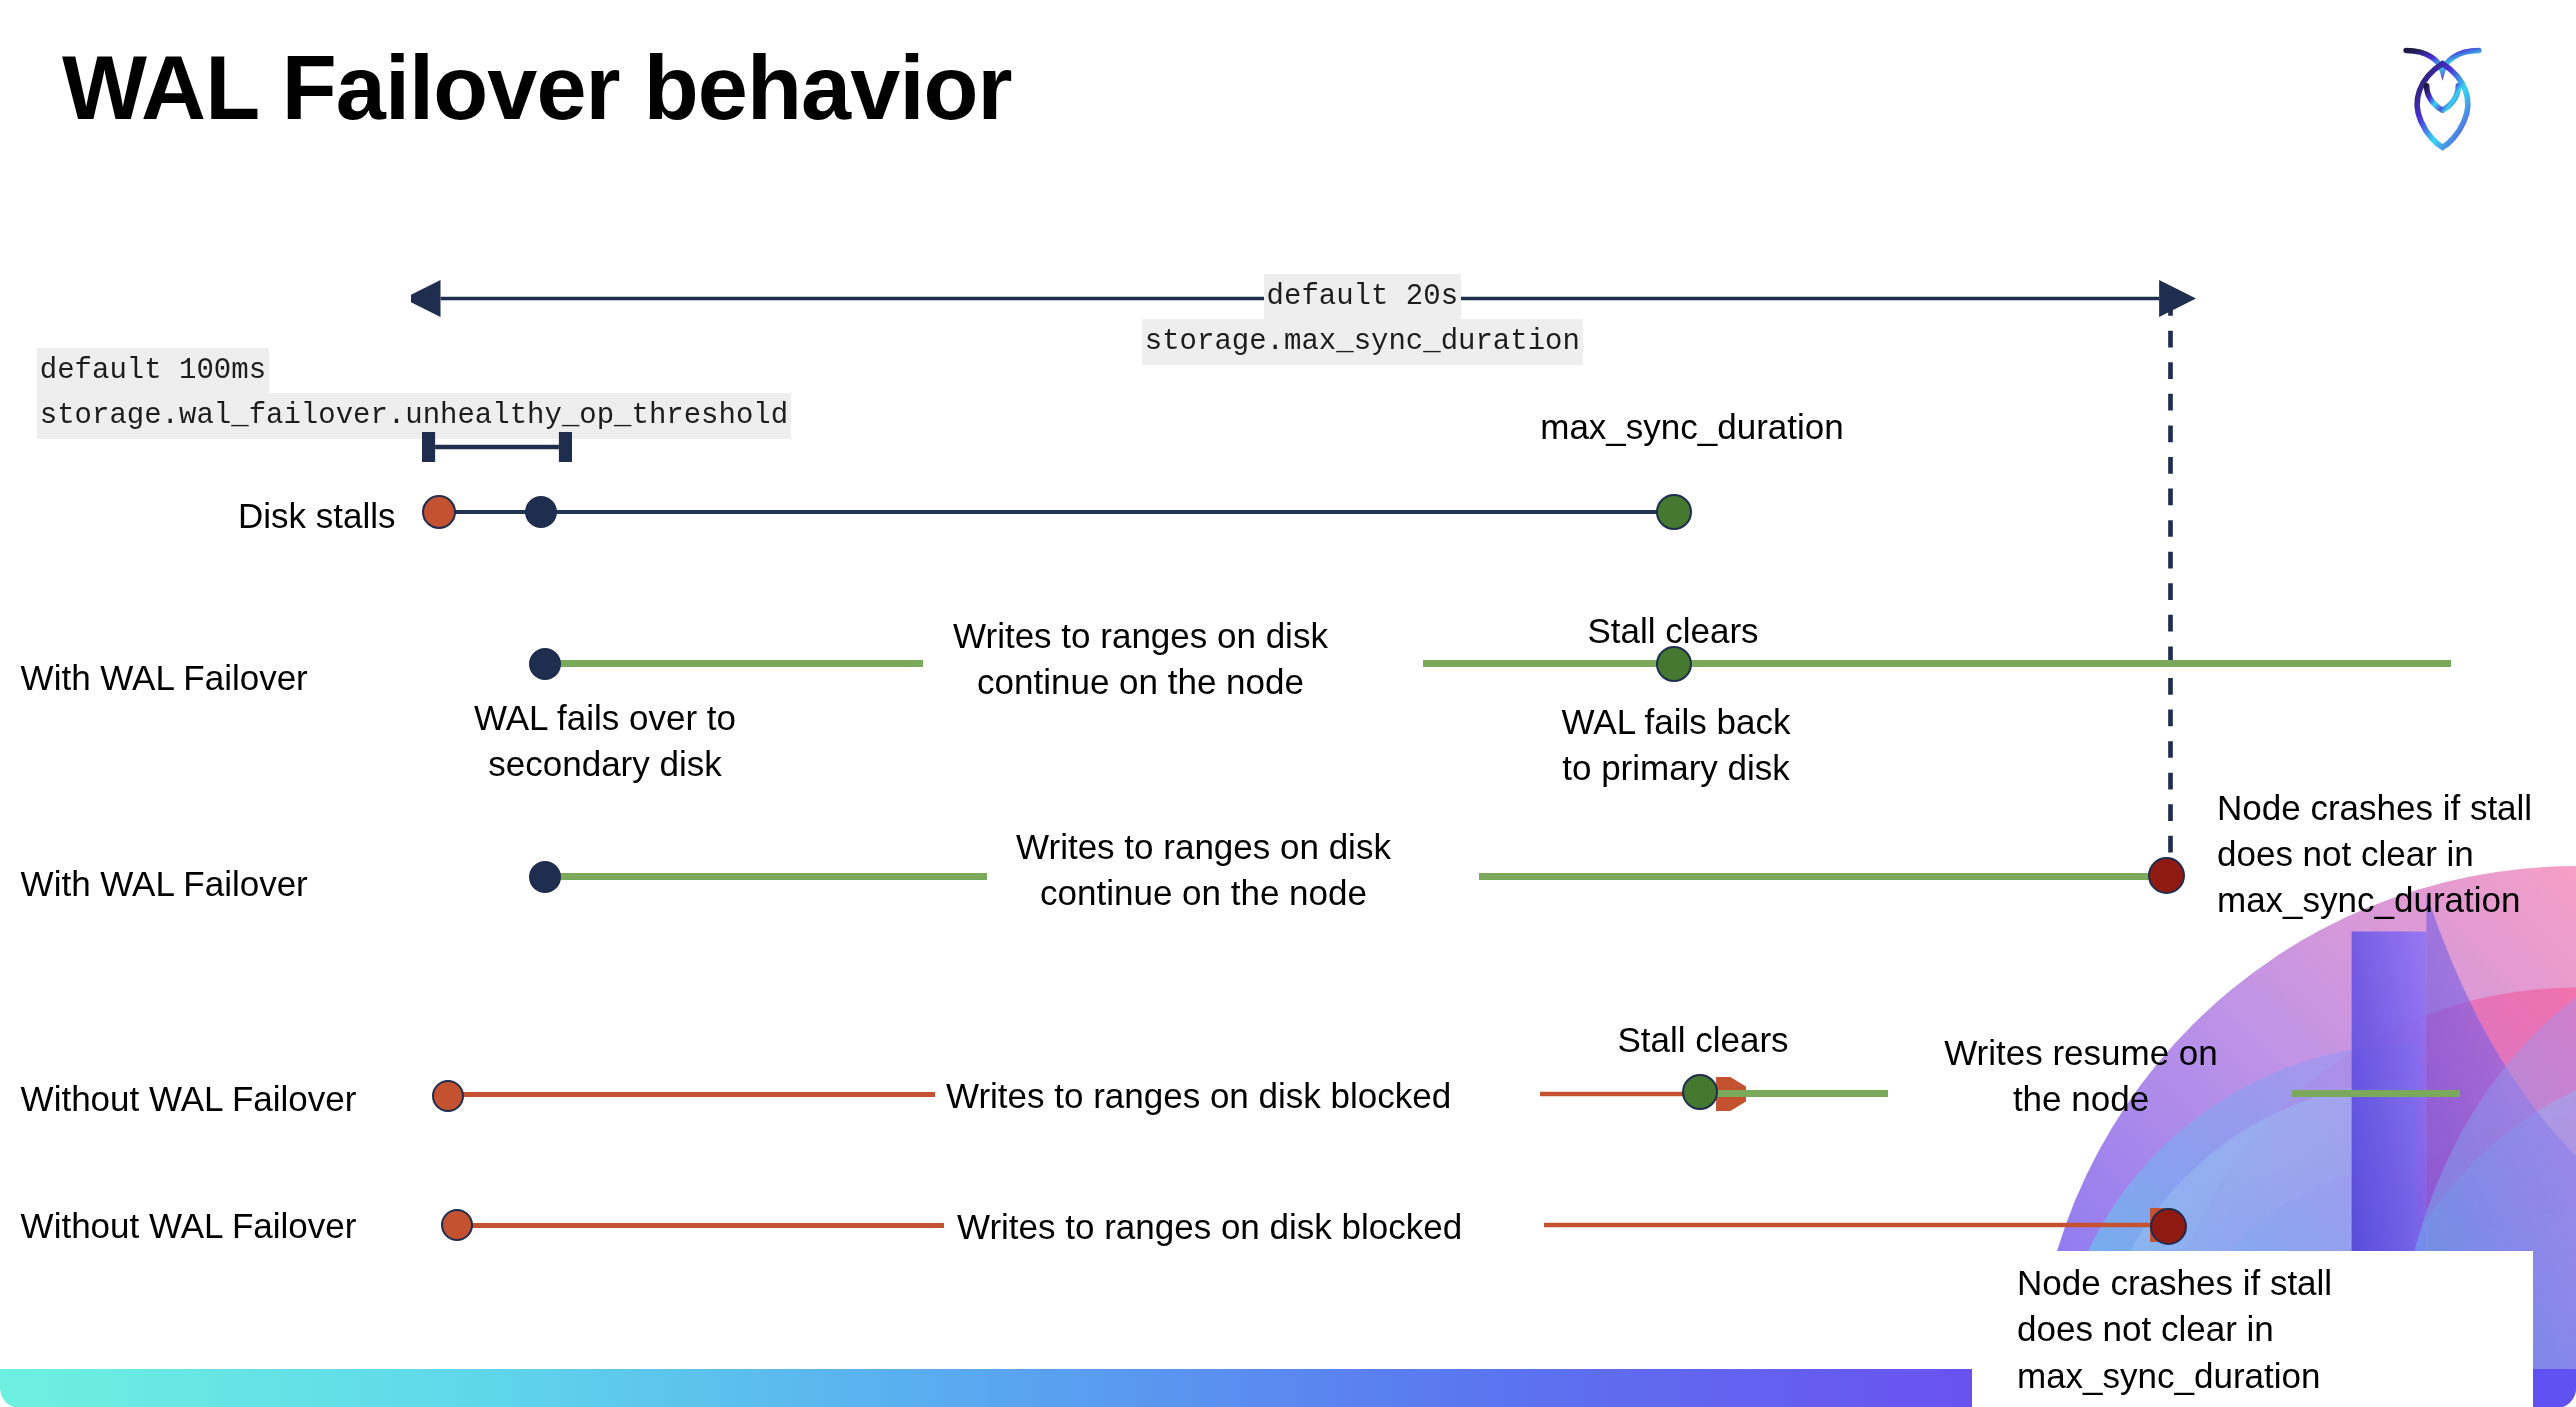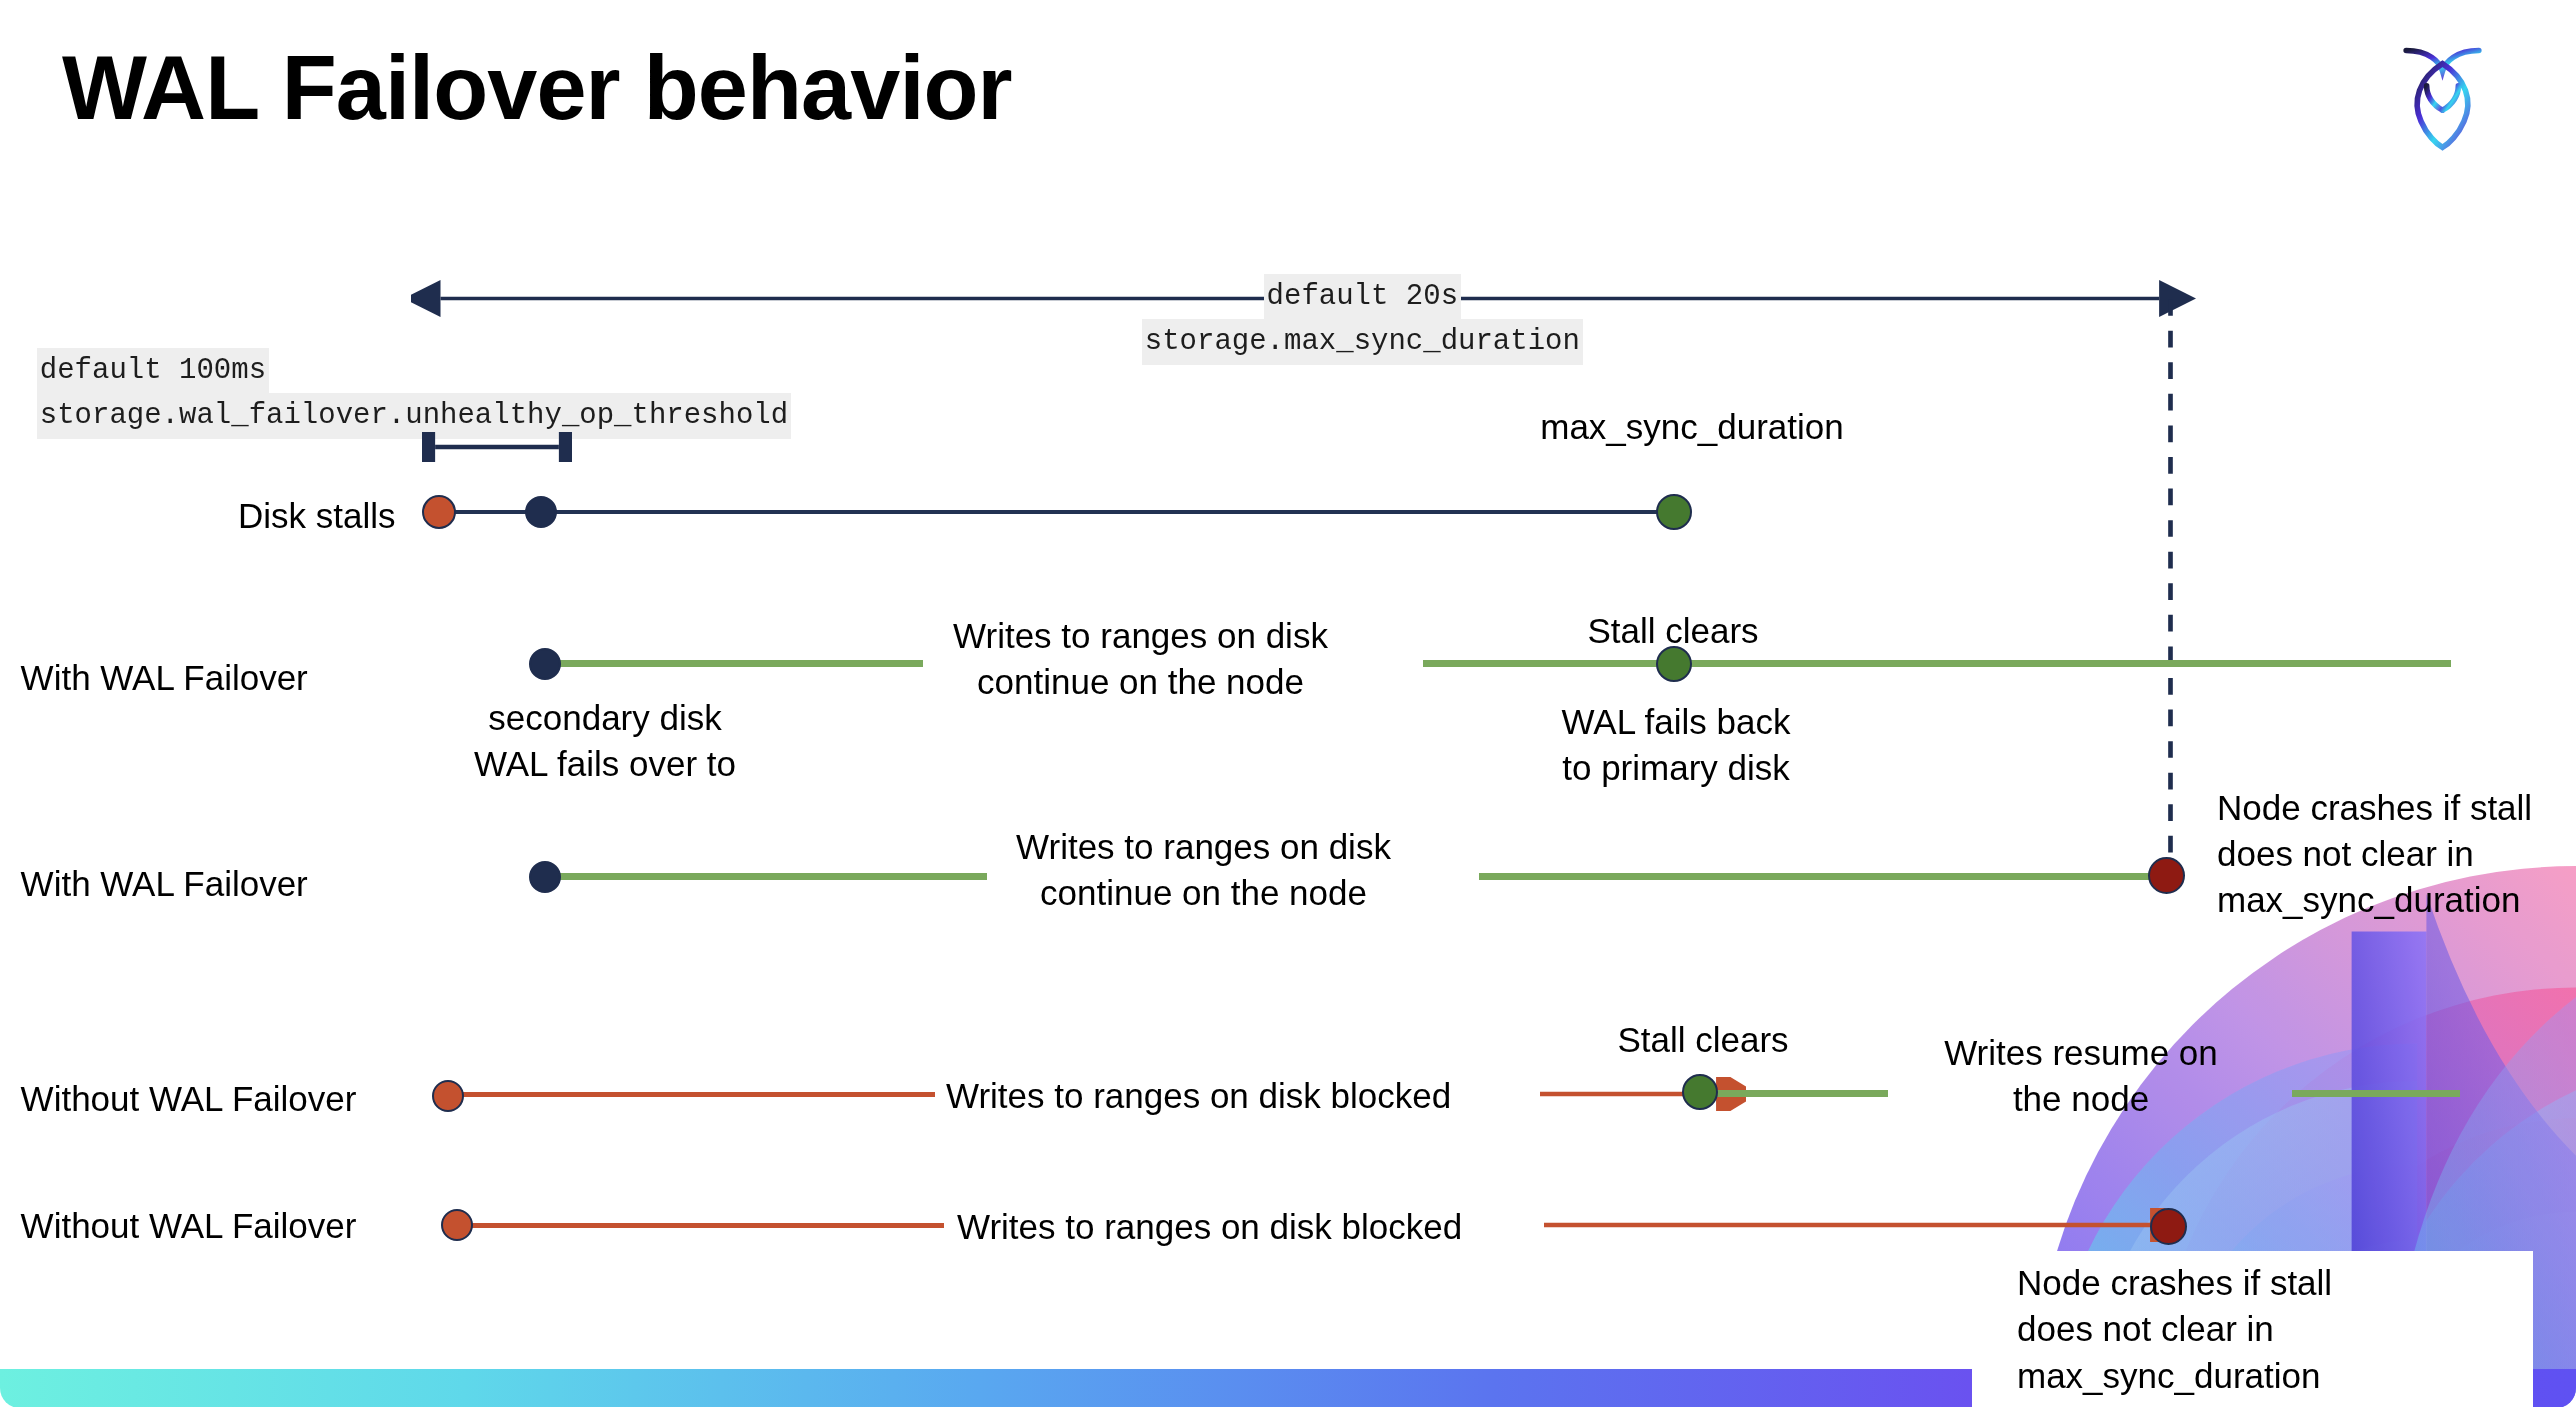--- a/index.html
+++ b/index.html
@@ -186,22 +186,22 @@
 
   <div class="row-label" style="left:20.6px;top:656px;">With WAL Failover</div>
 
   <div class="hline green-line" style="left:544px;top:660px;width:379px;"></div>
   <div class="hline green-line" style="left:1423px;top:660px;width:1028px;"></div>
 
   <div class="dot dot-navy" style="left:529px;top:648px;width:32px;height:32px;"></div>
   <div class="dot dot-green" style="left:1656px;top:646px;width:36px;height:36px;"></div>
 
   <div class="ann center" style="left:437px;top:695px;width:336px;">
+    <div>WAL fails over to</div>
     <div>secondary disk</div>
-    <div>WAL fails over to</div>
   </div>
 
   <div class="ann center" style="left:935px;top:613px;width:411px;">
     <div>Writes to ranges on disk</div>
     <div>continue on the node</div>
   </div>
 
   <div class="ann center" style="left:1533px;top:608px;width:280px;">Stall clears</div>
 
   <div class="ann center" style="left:1531px;top:699px;width:290px;">

